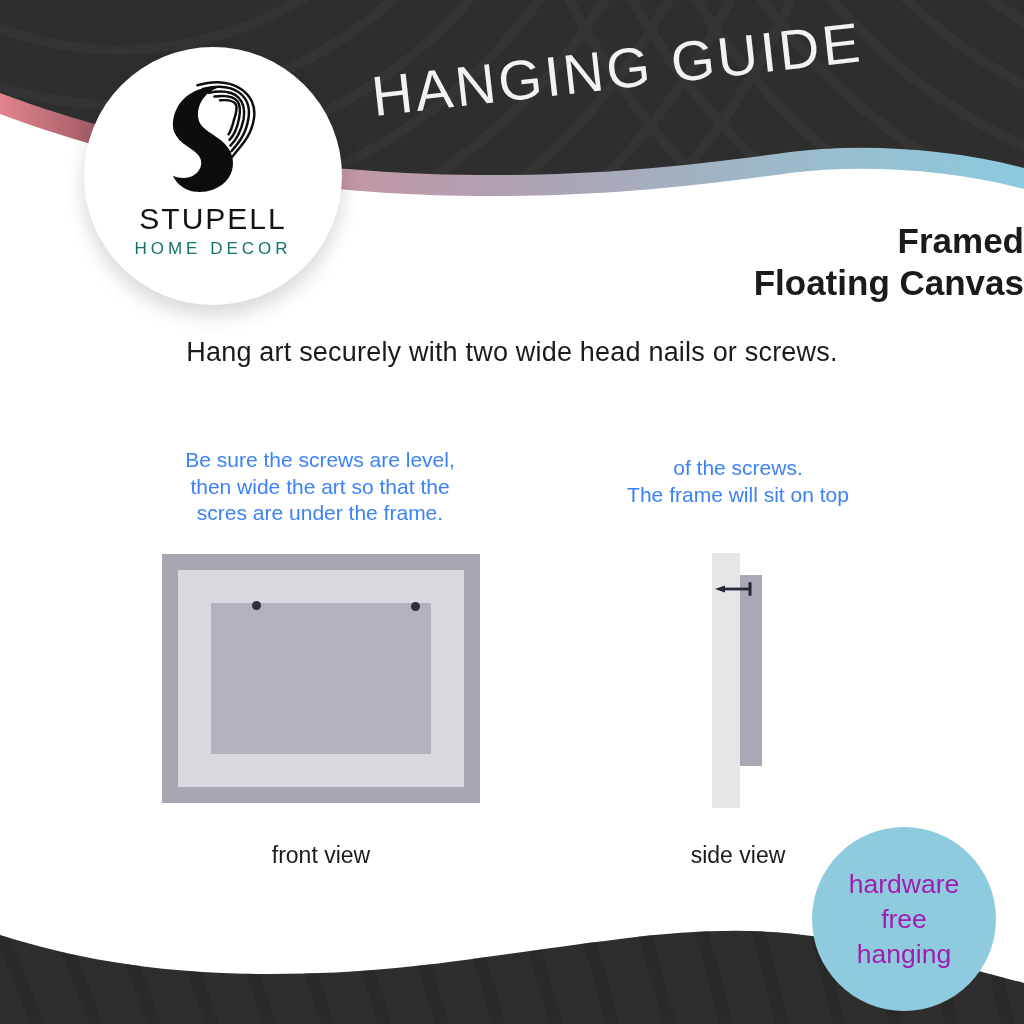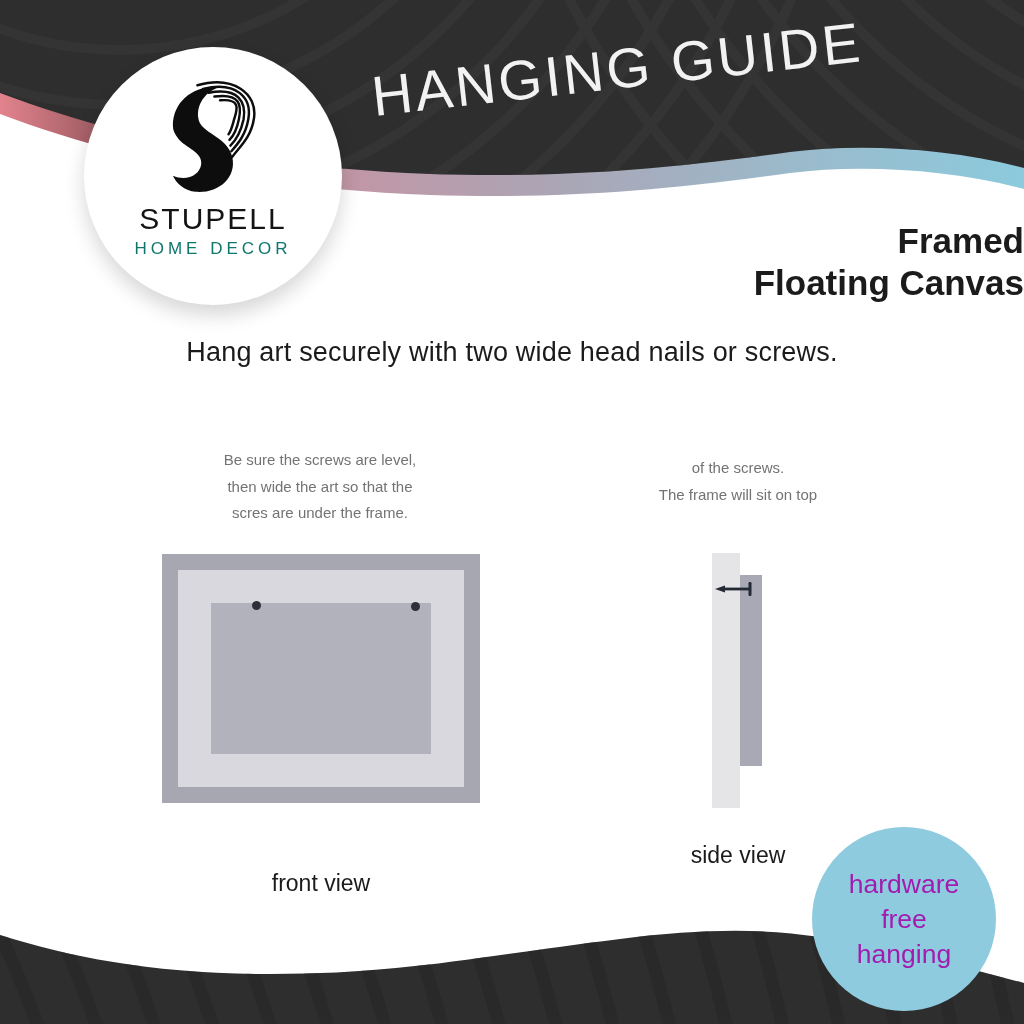--- a/index.html
+++ b/index.html
@@ -39,41 +39,41 @@
     position:absolute;left:0;right:0;top:220px;text-align:center;
     font-size:35px;line-height:42px;font-weight:700;color:#1b1b1b;
   }
   .product-title span{display:block;text-align:right;}
   .instruction{
     position:absolute;left:0;right:0;top:337px;text-align:center;
     font-size:27px;font-weight:400;color:#1b1b1b;letter-spacing:0.2px;
   }
 
   
-  .col-text{position:absolute;text-align:center;font-size:15px;line-height:26.5px;color:#737373;}
+  .col-text{position:absolute;text-align:center;font-size:21px;line-height:26.5px;color:#3b82f6;}
   .col-text span{display:block;}
   .front-text{left:130px;width:380px;top:447px;}
   .side-text{left:592px;width:292px;top:455px;}
 
   
   .front-frame{position:absolute;left:162px;top:554px;width:318px;height:249px;background:#a7a7b1;}
   .front-mat{position:absolute;left:16px;top:16px;right:16px;bottom:16px;background:#d8d8de;}
   .front-canvas{position:absolute;left:33px;top:33px;right:33px;bottom:33px;background:#b2b2bc;}
   .screw-dot{position:absolute;width:9px;height:9px;border-radius:50%;background:#2f2f39;}
   .screw-left{left:74px;top:31px;}
   .screw-right{left:233px;top:32px;}
 
   
   .side-canvas-bar{position:absolute;left:712px;top:553px;width:28px;height:255px;background:#e5e5e8;}
   .side-frame-bar{position:absolute;left:740px;top:575px;width:22px;height:191px;background:#a9a9b5;}
   .nail{position:absolute;left:713px;top:580px;}
 
   
   .caption{position:absolute;text-align:center;font-size:23px;color:#1b1b1b;}
-  .front-caption{left:162px;width:318px;top:870px;}
+  .front-caption{left:162px;width:318px;top:842px;}
   .side-caption{left:648px;width:180px;top:842px;}
 
   
   .badge{
     position:absolute;left:812px;top:827px;width:184px;height:184px;border-radius:50%;
     background:#8fcbde;z-index:5;display:flex;flex-direction:column;
     align-items:center;justify-content:center;
     color:#a21caf;font-size:26.5px;line-height:35px;font-weight:400;text-align:center;
   }
 

